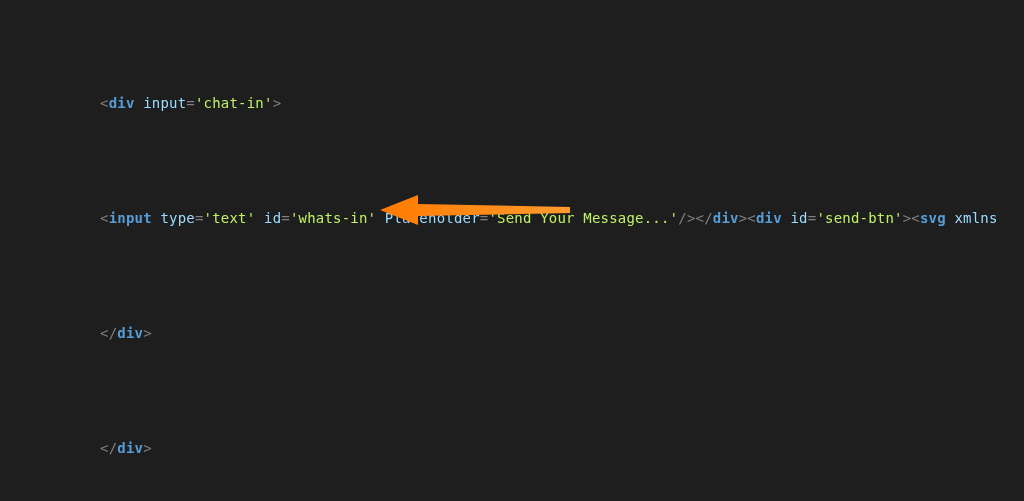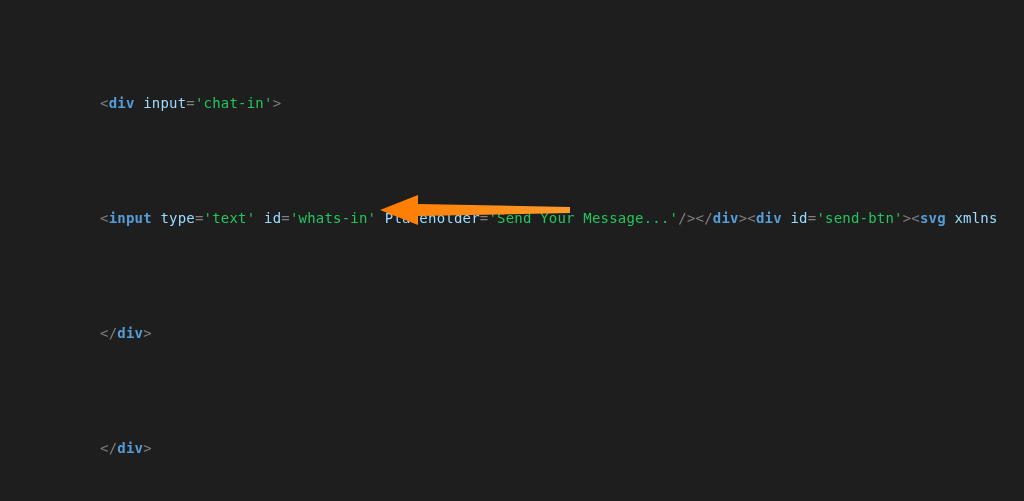--- a/index.html
+++ b/index.html
@@ -19,21 +19,21 @@
     white-space: pre;
     letter-spacing: 0.2px;
   }
   .line { height: 23px; }
   .indent1 { padding-left: 72px; }
 
   
   .pun  { color: #808080; }  
   .tag  { color: #569cd6; font-weight: bold; }  
   .attr { color: #9cdcfe; }  
-  .val  { color: #22c55e; }
+  .val  { color: #bef264; }
 
   
   .arrow {
     position: absolute;
     left: 380px;
     top: 195px;
     width: 200px;
     height: 30px;
     pointer-events: none;
   }

